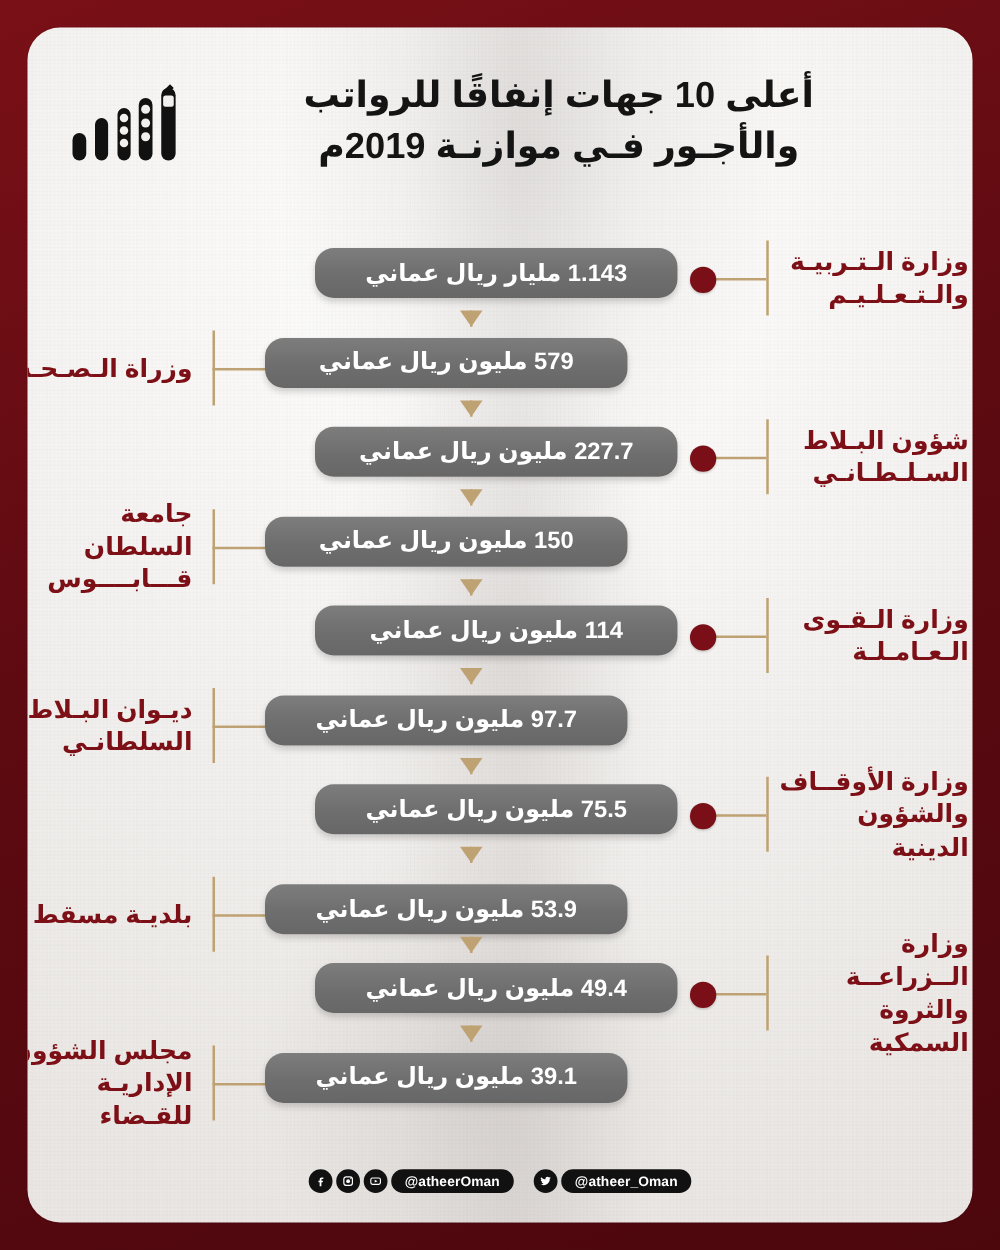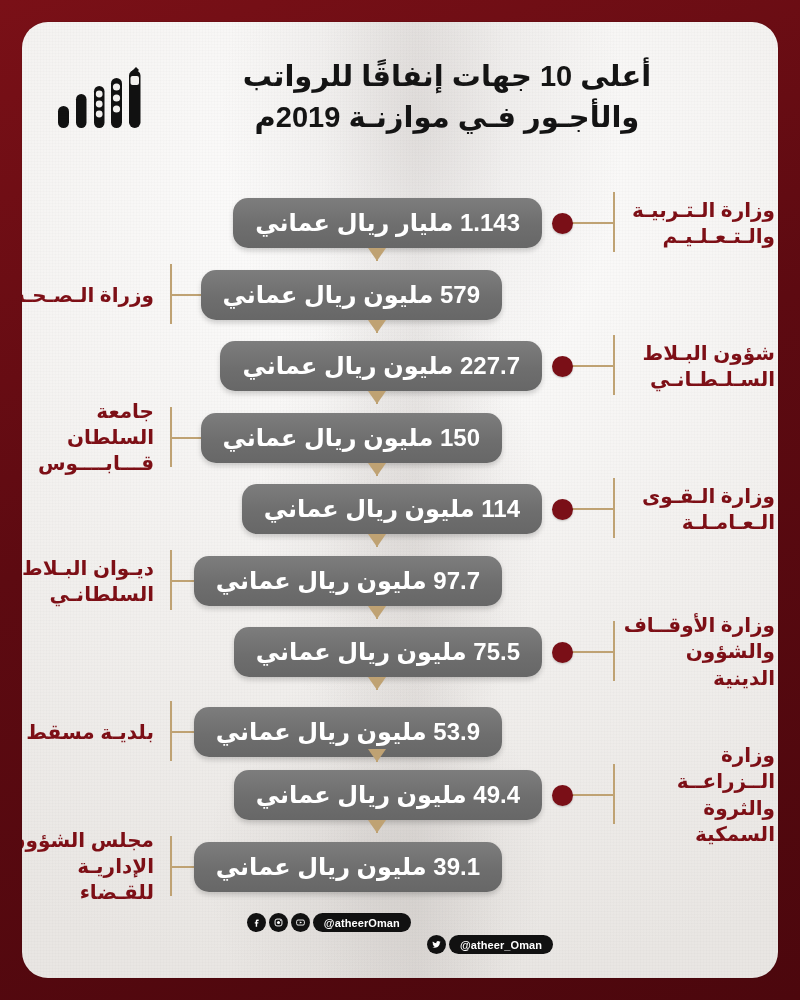--- a/index.html
+++ b/index.html
@@ -87,26 +87,26 @@
     left:0; right:0;
     height:66px;
     display:flex;
     align-items:center;
   }
 
   
   .pill {
     position:absolute;
     top:8px;
-    height:50px;
+    height:40px;
     min-width:290px;
     background:linear-gradient(180deg,#7d7d7d 0%,#6e6e6e 55%,#676767 100%);
     border-radius:15px;
     color:#ffffff;
-    font-size:24px;
+    font-size:19px;
     font-weight:bold;
     display:flex; align-items:center; justify-content:center;
     padding:12px 22px;
     box-shadow:0 3px 5px rgba(0,0,0,.17);
     white-space:nowrap;
   }
   .row.right .pill { right:236px; }
   .row.left  .pill { right:276px; }
 
   
@@ -168,21 +168,21 @@
     position:absolute;
     right:-1px; top:-13px;
     width:2px; height:13px;
     background:#bfa273;
   }
 
   
   .footer {
     position:absolute;
     bottom:24px; left:0; right:0;
-    display:flex; align-items:center; justify-content:center;
+    display:flex; align-items:flex-start; justify-content:center;
     gap:7px;
     direction:ltr;
   }
   .sicon {
     width:19px; height:19px; border-radius:50%;
     background:#111;
     display:flex; align-items:center; justify-content:center;
     color:#fff;
   }
   .handle {
@@ -190,21 +190,21 @@
     background:#111;
     border-radius:10px;
     color:#fff;
     font-size:11px;
     font-weight:bold;
     display:flex; align-items:center;
     padding:0 11px;
     letter-spacing:.1px;
   }
   .grp { display:flex; align-items:center; gap:3px; }
-  .grp + .grp { margin-left:9px;margin-top:44px; }
+  .grp + .grp { margin-left:9px; }
 </style>
 </head>
 <body>
 
 <div class="frame">
   <div class="card">
     <div class="inner">
 
       <div class="header">
         <div class="title">

